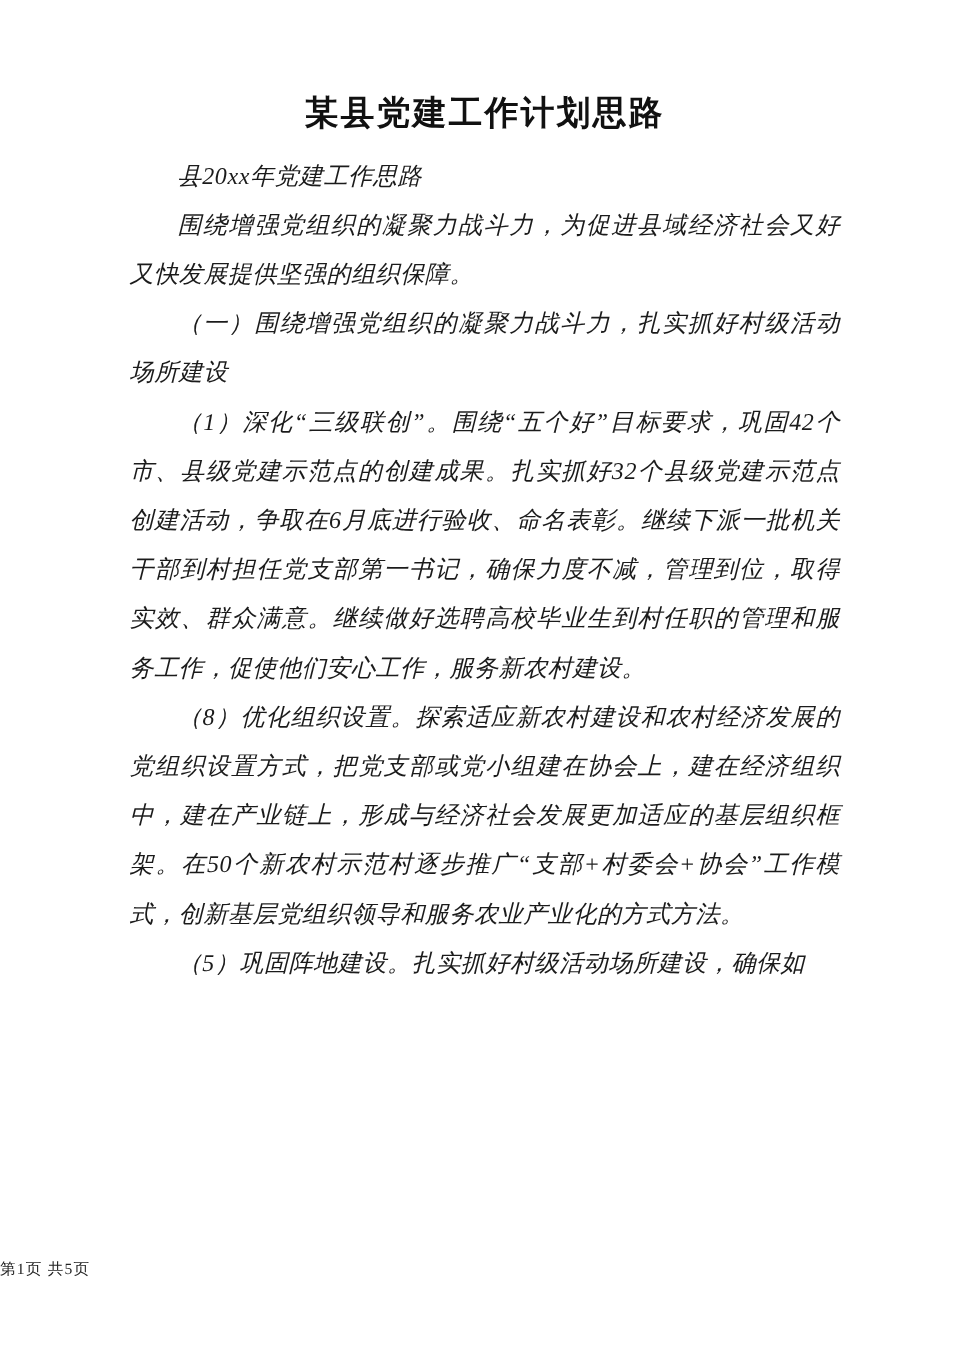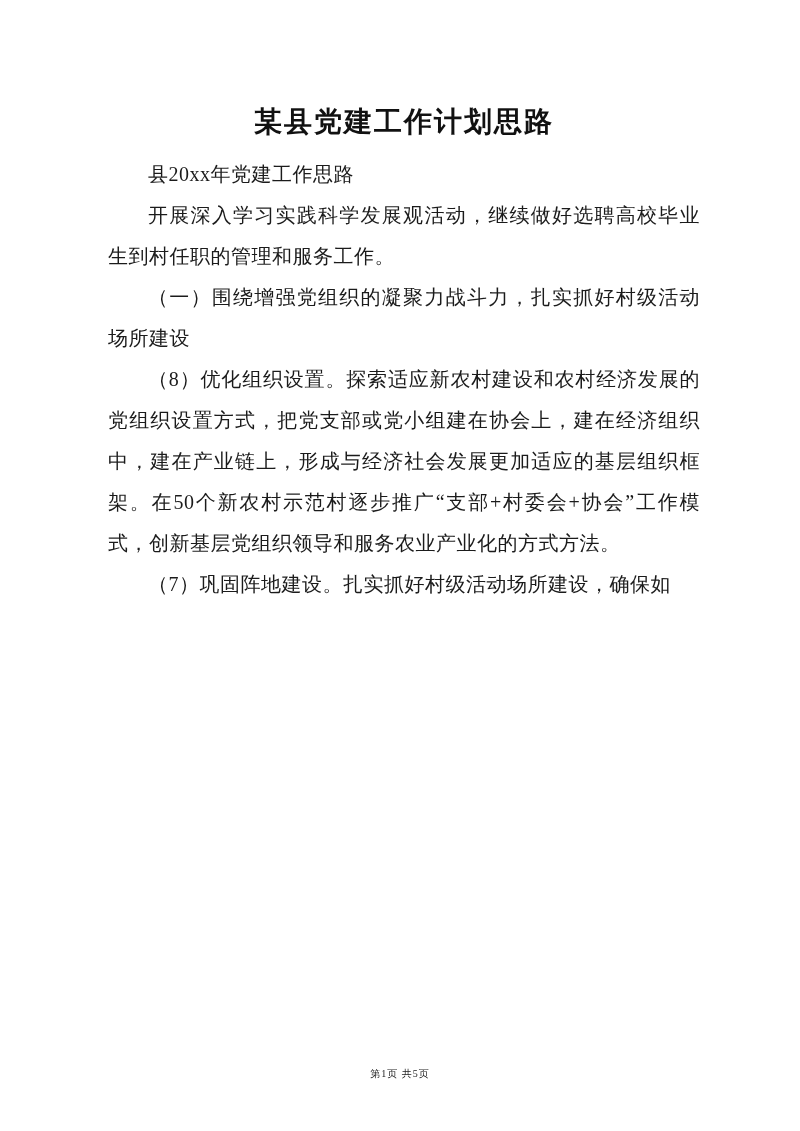--- a/index.html
+++ b/index.html
@@ -14,21 +14,21 @@
       font-family: "Liberation Serif", "DejaVu Serif", serif;
       color: #1b1b1b;
     }
     .page {
       position: absolute;
       top: 0;
       left: 0;
       width: 800px;
       height: 1131px;
       background: #ffffff;
-      padding: 104px 100px 90px 108px;
+      padding: 77px 100px 90px 108px;
     }
     .doc-title {
       text-align: center;
       font-size: 28px;
       font-weight: bold;
       letter-spacing: 2px;
       line-height: 1.3;
       margin-bottom: 14px;
       color: #111;
     }
@@ -36,44 +36,45 @@
       width: 100%;
     }
     .para {
       font-size: 20px;
       line-height: 41px;
       text-indent: 2em;
       text-align: justify;
       letter-spacing: 0.5px;
       word-break: break-all;
       color: #1b1b1b;
+      font-style: italic;
     }
     .footer {
       position: absolute;
-      bottom: 50px;
+      bottom: 64px;
       left: 0;
       width: 100%;
-      text-align: center;
-      font-size: 10px;
+      font-size: 13px;
       letter-spacing: 1px;
       color: #222;
     }
   </style>
 </head>
 <body>
 
 <div class="page">
 
   <h1 class="doc-title">某县党建工作计划思路</h1>
 
   <div class="doc-body">
     <p class="para">县20xx年党建工作思路</p>
-    <p class="para">开展深入学习实践科学发展观活动，继续做好选聘高校毕业生到村任职的管理和服务工作。</p>
+    <p class="para">围绕增强党组织的凝聚力战斗力，为促进县域经济社会又好又快发展提供坚强的组织保障。</p>
     <p class="para">（一）围绕增强党组织的凝聚力战斗力，扎实抓好村级活动场所建设</p>
+    <p class="para">（1）深化“三级联创”。围绕“五个好”目标要求，巩固42个市、县级党建示范点的创建成果。扎实抓好32个县级党建示范点创建活动，争取在6月底进行验收、命名表彰。继续下派一批机关干部到村担任党支部第一书记，确保力度不减，管理到位，取得实效、群众满意。继续做好选聘高校毕业生到村任职的管理和服务工作，促使他们安心工作，服务新农村建设。</p>
     <p class="para">（8）优化组织设置。探索适应新农村建设和农村经济发展的党组织设置方式，把党支部或党小组建在协会上，建在经济组织中，建在产业链上，形成与经济社会发展更加适应的基层组织框架。在50个新农村示范村逐步推广“支部+村委会+协会”工作模式，创新基层党组织领导和服务农业产业化的方式方法。</p>
-    <p class="para">（7）巩固阵地建设。扎实抓好村级活动场所建设，确保如</p>
+    <p class="para">（5）巩固阵地建设。扎实抓好村级活动场所建设，确保如</p>
   </div>
 
   <div class="footer">
     <span>第1页 共5页</span>
   </div>
 
 </div>
 
 </body></html>

